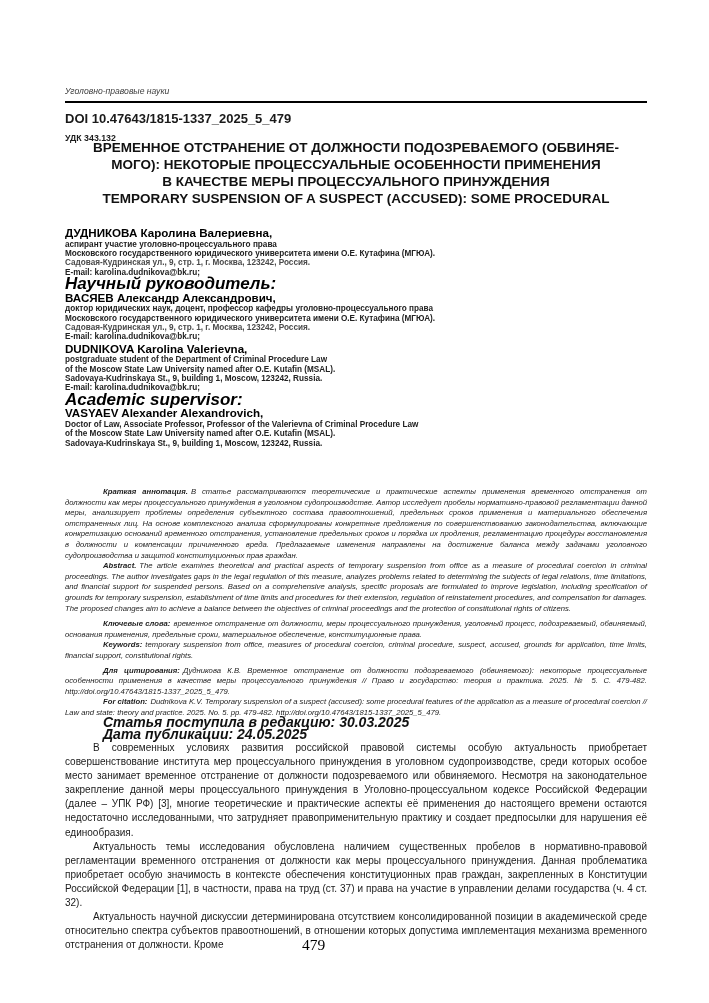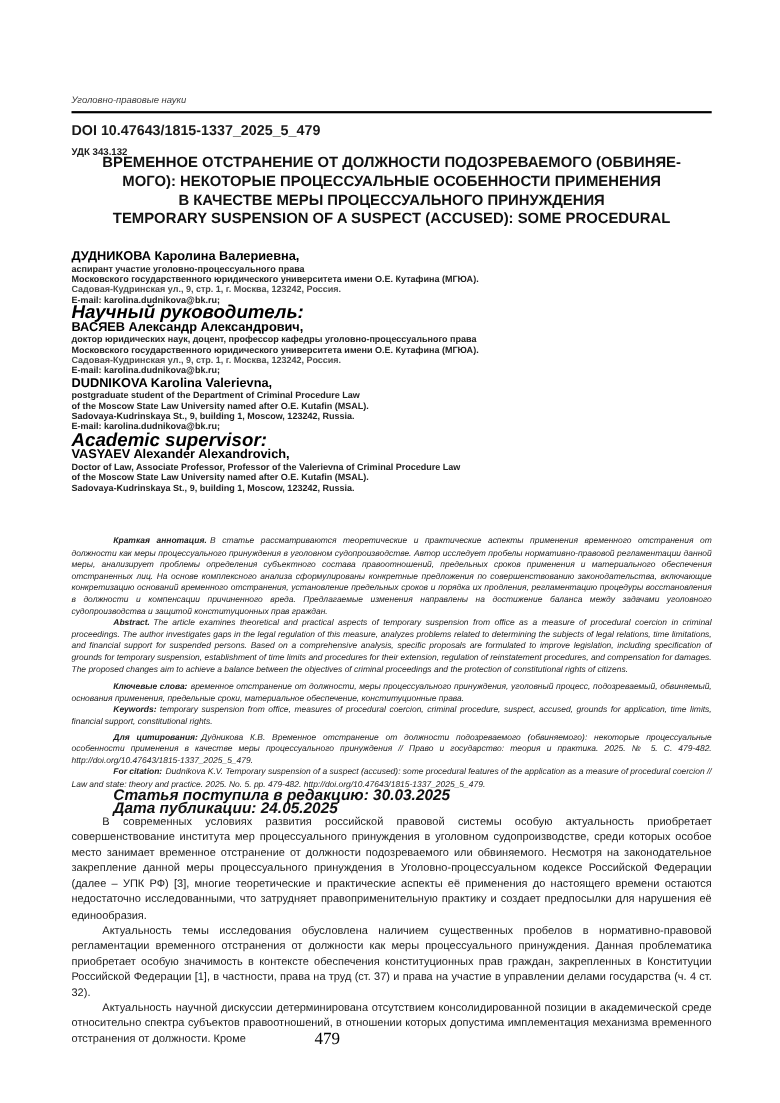--- a/index.html
+++ b/index.html
@@ -43,21 +43,21 @@
   
   .dates-block { top:717px; }
   .date-line { font-weight:bold; font-style:italic; font-size:14px; line-height:11.5px; margin-left:38px; color:#111; }
 
   
   .body-block { top:741px; }
   .body-p { font-size:10px; line-height:14.1px; text-align:justify; text-indent:28px; color:#1a1a1a; }
 
   
   .page-number {
-    position:absolute; top:936px; left:0; width:595px;
+    position:absolute; top:936px; left:16px; width:595px;
     text-align:center;
     font-family:"Liberation Serif", serif;
     font-size:15.5px; color:#000;
   }
 </style>
 </head>
 <body>
 
 <div class="page">
 

